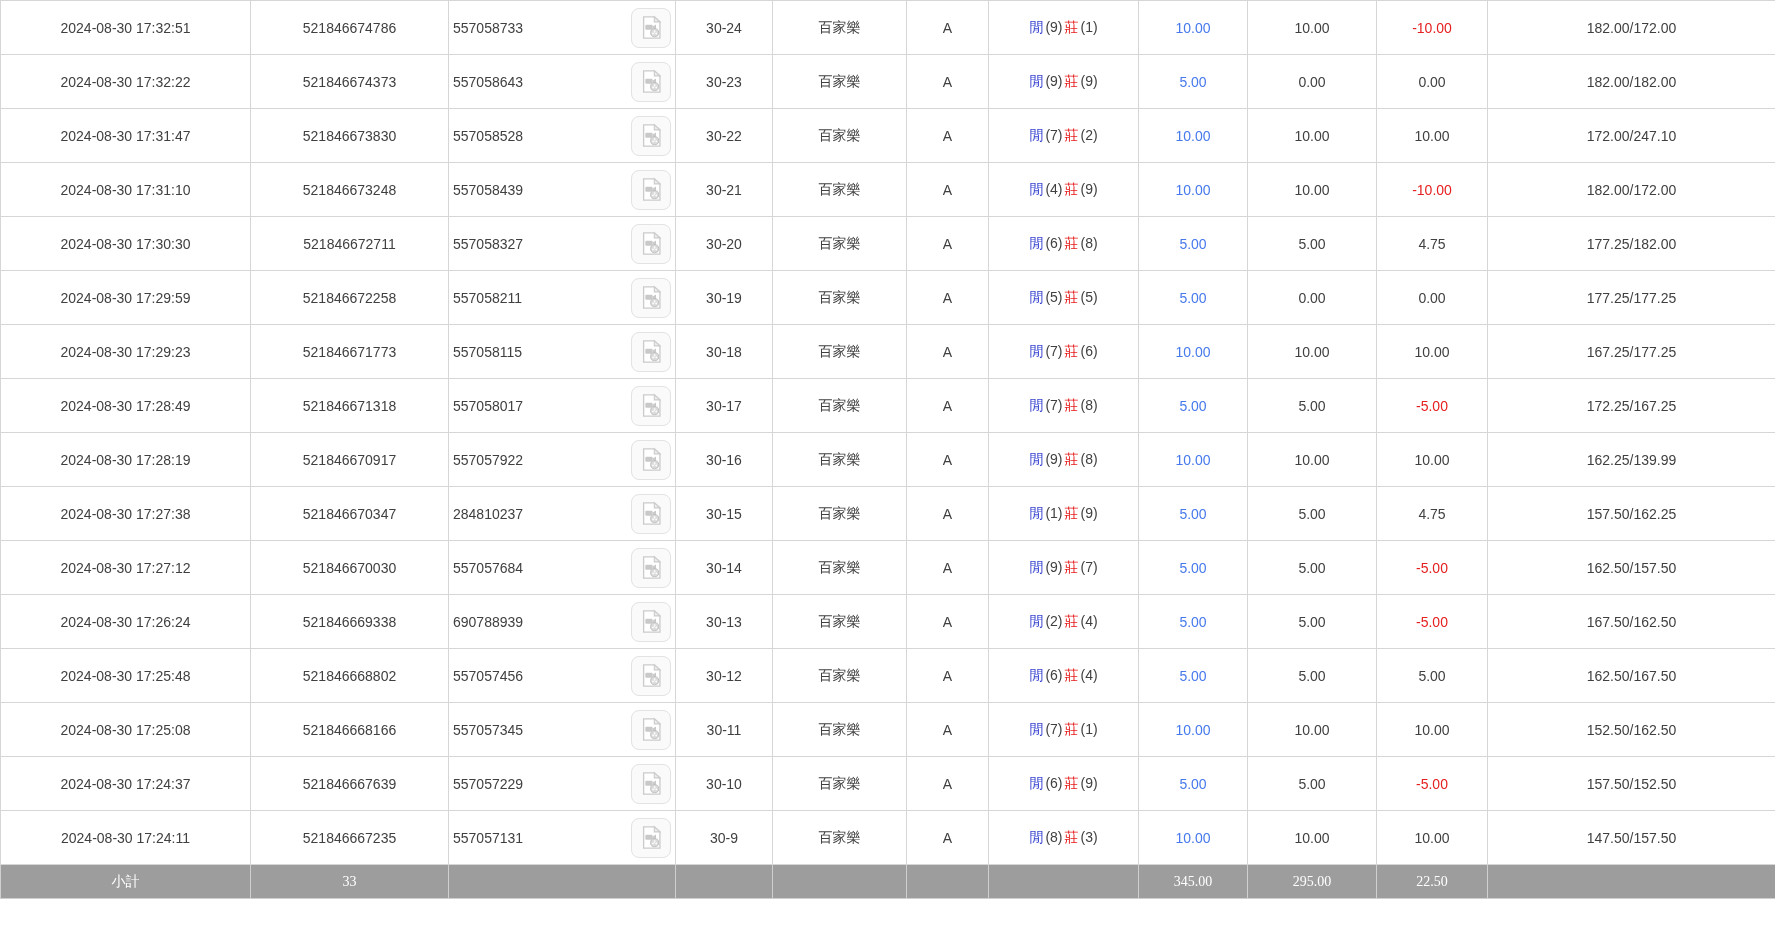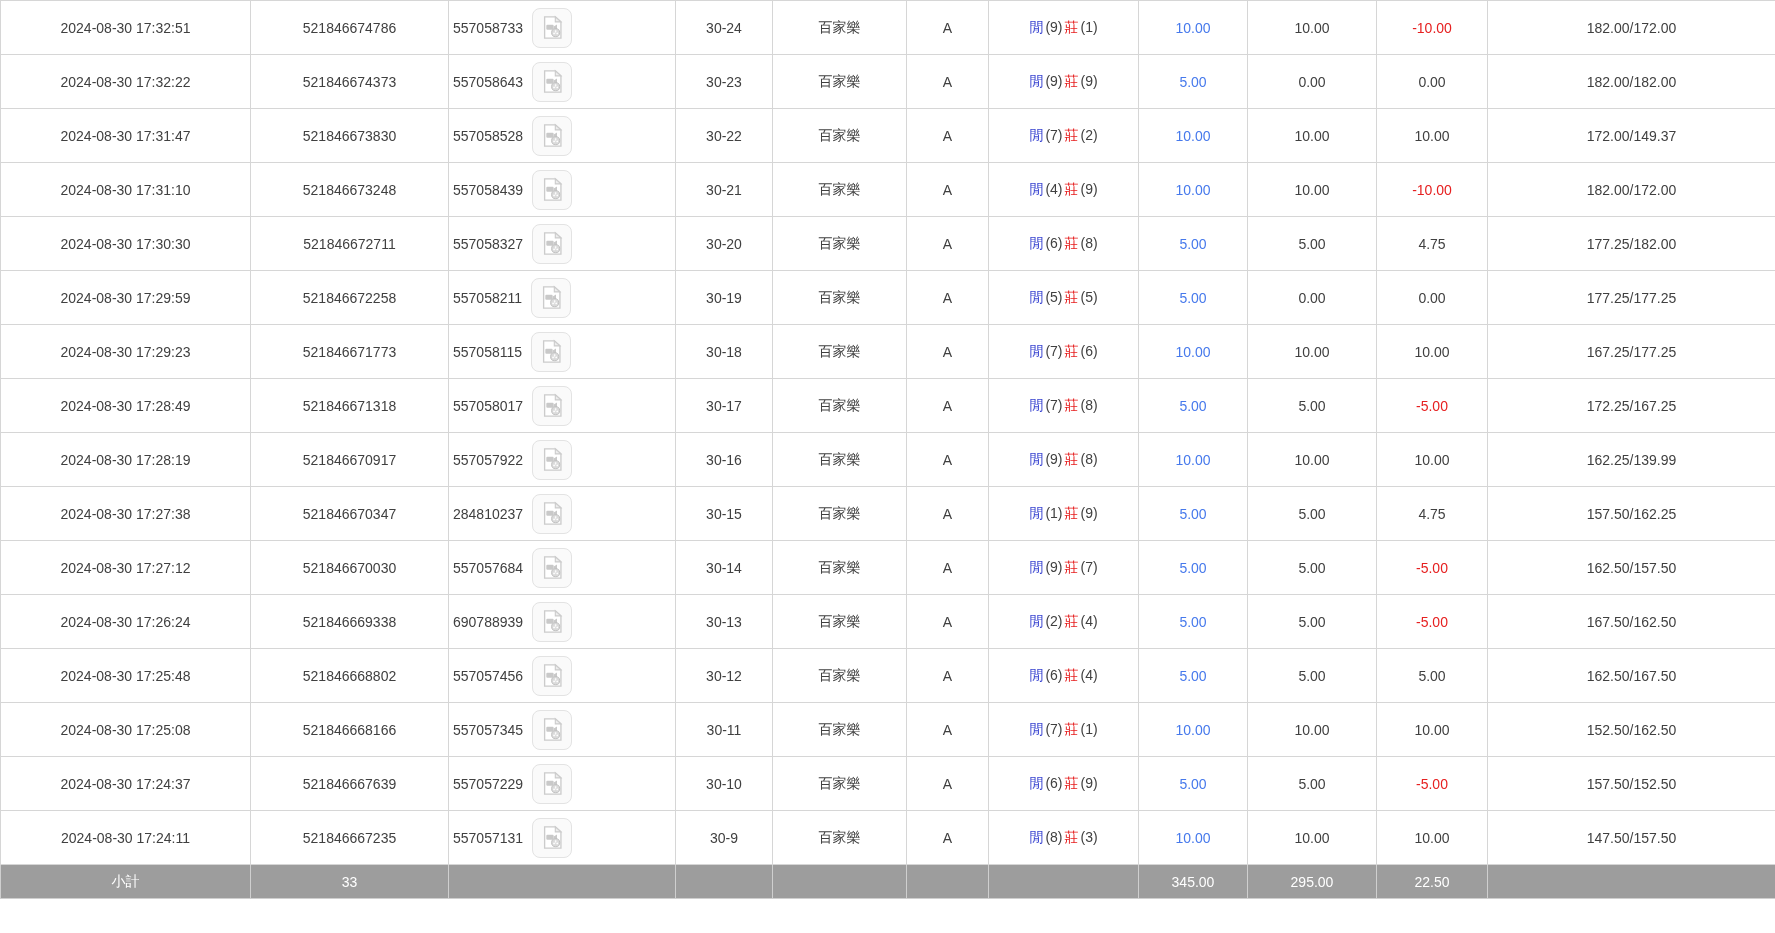--- a/index.html
+++ b/index.html
@@ -15,26 +15,26 @@
   table.records{
     border-collapse:collapse;table-layout:fixed;width:1775px;
     border-top:1px solid var(--border);
   }
   table.records td{
     border:1px solid var(--border);
     text-align:center;vertical-align:middle;
     padding:0 4px;white-space:nowrap;overflow:hidden;
   }
   tr.data-row{height:54px;}
-  tr.summary-row{height:34px;}
+  tr.summary-row{height:34px;font-family:Liberation Serif, serif;}
   tr.summary-row td{
     background:var(--summary-bg);color:var(--summary-text);
     border-color:#cfcfcf;
   }
-  .session-wrap{display:flex;align-items:center;justify-content:flex-start;gap:9px;}
+  .session-wrap{display:flex;align-items:center;justify-content:space-between;gap:9px;}
   .video-btn{
     width:40px;height:40px;border:1px solid #e3e3e3;border-radius:8px;
     background:#fafafa;display:inline-flex;align-items:center;justify-content:center;
     cursor:pointer;padding:0;flex:0 0 auto;
   }
   .player{color:var(--player-blue);}
   .banker{color:var(--banker-red);}
   .score{color:var(--text);}
   .result-cell span{margin:0 1px;}
   .banker-group{margin-left:6px;}
@@ -152,21 +152,21 @@
     </td>
     <td>30-22</td>
     <td>百家樂</td>
     <td>A</td>
     <td class="result-cell">
       <span class="player">閒</span><span class="score">(7)</span><span class="banker banker-group">莊</span><span class="score">(2)</span>
     </td>
     <td class="bet-cell">10.00</td>
     <td>10.00</td>
     <td class="winloss-cell">10.00</td>
-    <td>172.00/149.37</td>
+    <td>172.00/247.10</td>
   </tr>
       <tr class="data-row">
     <td>2024-08-30 17:31:10</td>
     <td>521846673248</td>
     <td>
       <span class="session-wrap">
         <span>557058439</span>
         <button class="video-btn" title="">
           <span style="display:inline-flex;">
             <svg width="27" height="27" viewBox="0 0 24 24" aria-hidden="true">

